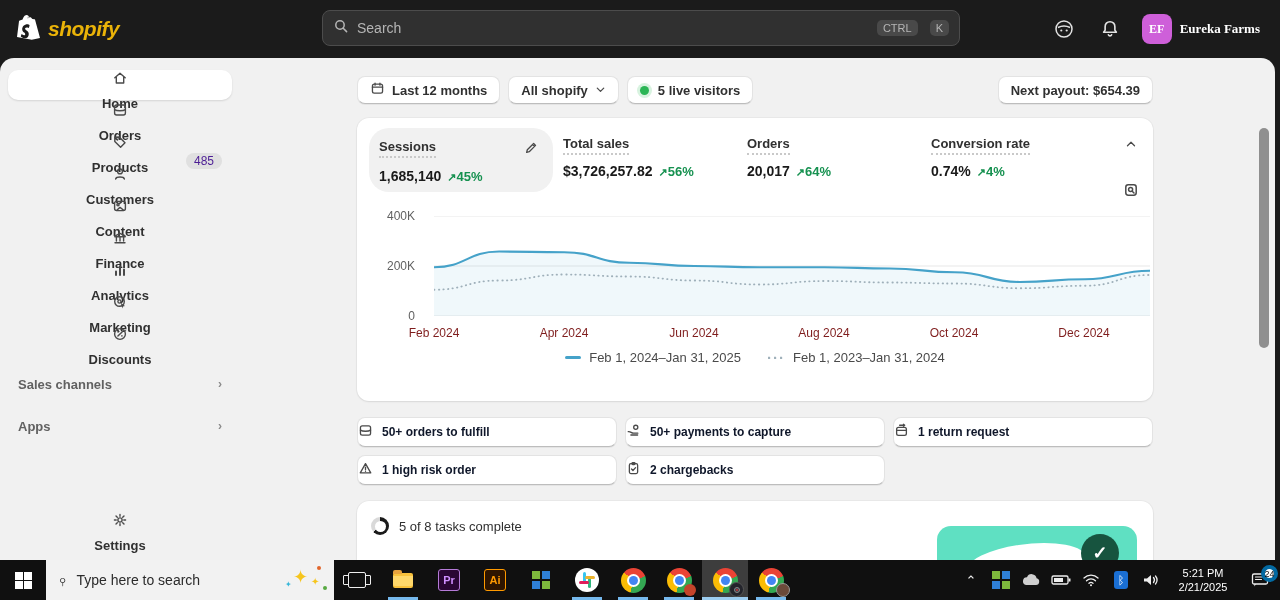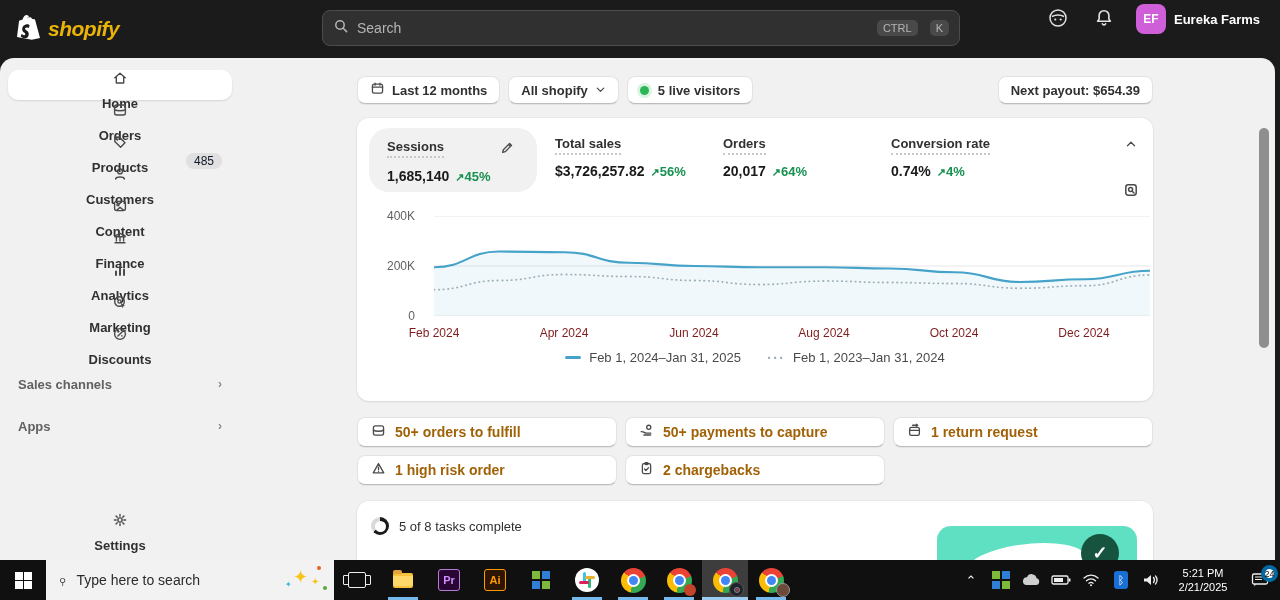--- a/index.html
+++ b/index.html
@@ -7,60 +7,60 @@
   body { font-family:"Liberation Sans", sans-serif; background:#1b1b1b; position:relative; }
 
   
   .topbar { height:58px; display:flex; align-items:center; padding:0 16px; position:relative; }
   .brand { display:flex; align-items:center; gap:6px; width:300px; }
   .brand-name { color:#eab308; font-size:21px; font-weight:bold; font-style:italic; letter-spacing:-0.5px; }
   .searchbox { position:absolute; left:322px; width:638px; top:10px; height:36px; background:#303030;
     border:1px solid #4c4c4c; border-radius:8px; display:flex; align-items:center; padding:0 10px; gap:8px; }
   .searchbox .ph { color:#b5b5b5; font-size:14px; flex:1; }
   .kbd { background:#494949; color:#b5b5b5; font-size:11px; border-radius:5px; padding:2px 6px; margin-left:4px; }
-  .top-right { position:absolute; right:10px; top:0; height:58px; display:flex; align-items:flex-start; gap:10px; }
+  .top-right { position:absolute; right:10px; top:0; height:58px; display:flex; align-items:center; gap:10px;font-family:Liberation Serif, serif; }
   .top-icon-btn { width:36px; height:36px; border-radius:8px; display:flex; align-items:center; justify-content:center; cursor:pointer; }
   .account { display:flex; align-items:center; gap:8px; padding:4px 10px 4px 4px; border-radius:8px; }
   .avatar { width:30px; height:30px; border-radius:8px; background:#ce5fd9; color:#fff; font-size:12px; font-weight:bold;
     display:flex; align-items:center; justify-content:center; }
   .account-name { color:#fff; font-size:13px; font-weight:bold; }
 
   
   .frame { position:absolute; top:58px; left:0; right:5px; bottom:40px; background:#f1f1f1;
     border-radius:14px 14px 0 0; overflow:hidden; }
   .scrollbar-thumb { position:absolute; right:6px; top:70px; width:10px; height:220px; background:#8f8f8f; border-radius:5px; z-index:50; }
 
   
   .sidebar { position:absolute; left:0; top:0; bottom:0; width:240px; padding:12px 8px; }
   .nav-item { display:flex; align-items:center; gap:10px; height:30px; padding:0 10px; border-radius:10px;
     font-size:13px; font-weight:bold; color:#303030; cursor:pointer; margin-bottom:2px;flex-direction:column; }
   .nav-item.active { background:#fff; box-shadow:0 1px 2px rgba(0,0,0,.12); }
   .nav-item .glyph { width:18px; height:18px; display:flex; align-items:center; justify-content:center; }
   .nav-item svg { stroke:#4a4a4a; fill:none; stroke-width:1.4; stroke-linecap:round; stroke-linejoin:round; }
-  .nav-badge { margin-left:auto; background:#e0e0e0; border-radius:8px; font-size:12px; font-weight:normal; color:#0f172a; padding:1px 8px; }
+  .nav-badge { margin-left:auto; background:#e0e0e0; border-radius:8px; font-size:12px; font-weight:normal; color:#4c1d95; padding:1px 8px; }
   .nav-group { display:flex; align-items:center; justify-content:space-between; padding:0 10px; height:28px;
     font-size:13px; font-weight:bold; color:#616161; margin-top:14px; cursor:pointer; }
   .nav-group .chev { color:#8a8a8a; font-size:12px; }
   .settings-item { position:absolute; bottom:16px; left:8px; right:8px; }
 
   
   .main { position:absolute; left:357px; top:0; width:796px; }
   .filter-row { display:flex; align-items:center; margin-top:18px; gap:8px; }
   .pill { background:#fff; border:1px solid #e3e3e3; border-bottom-color:#bdbdbd; border-radius:8px; height:28px;
     display:flex; align-items:center; gap:7px; padding:0 12px; font-size:13px; font-weight:bold; color:#303030; cursor:pointer;
     box-shadow:0 1px 0 rgba(0,0,0,.05); }
   .pill svg { stroke:#4a4a4a; fill:none; stroke-width:1.4; stroke-linecap:round; stroke-linejoin:round; }
   .live-dot { width:9px; height:9px; border-radius:50%; background:#2bb656; box-shadow:0 0 0 3px #d8f3e0; margin-right:2px; }
   .spacer { flex:1; }
 
   
   .card { background:#fff; border-radius:12px; box-shadow:0 1px 2px rgba(0,0,0,.08), 0 0 0 1px rgba(0,0,0,.03); }
   .overview { margin-top:14px; padding:10px 12px 4px; position:relative; height:283px; }
   .metrics { display:flex; }
-  .metric { width:168px; padding:8px 18px; border-radius:20px; }
+  .metric { width:184px; padding:8px 10px; border-radius:20px; }
   .metric.selected { background:#f1f1f1; }
   .metric-head { display:flex; align-items:center; justify-content:space-between; }
   .metric-label { font-size:13px; font-weight:bold; color:#303030; border-bottom:2px dotted #c9c9c9; padding-bottom:2px; }
   .metric-value-row { margin-top:8px; display:flex; align-items:baseline; gap:6px; }
   .metric-value { font-size:14px; font-weight:bold; color:#1a1a1a; }
   .delta { font-size:13px; font-weight:bold; color:#169150; }
   .delta .arr { font-size:11px; }
   .card-side { position:absolute; right:10px; top:14px; display:flex; flex-direction:column; gap:22px; align-items:center; }
   .icon-btn-sm { width:24px; height:24px; display:flex; align-items:center; justify-content:center; cursor:pointer; }
   .icon-btn-sm svg { stroke:#4a4a4a; fill:none; stroke-width:1.5; stroke-linecap:round; stroke-linejoin:round; }
@@ -72,22 +72,22 @@
   .xlabels { position:absolute; left:65px; top:128px; width:716px; height:16px; }
   .xlab { position:absolute; transform:translateX(-50%); font-size:12px; color:#7f1d1d; white-space:nowrap; }
   .legend { position:absolute; left:0; right:0; top:152px; display:flex; justify-content:center; gap:26px; align-items:center; }
   .legend-item { display:flex; align-items:center; gap:8px; font-size:13px; color:#4a4a4a; cursor:pointer; }
   .legend-dash { width:16px; height:3px; border-radius:2px; background:#45a2c9; }
   .legend-dots { color:#9fb0ba; font-size:15px; font-weight:bold; letter-spacing:1px; line-height:3px; }
 
   
   .tasks { margin-top:16px; display:flex; flex-wrap:wrap; gap:8px 8px; }
   .task-pill { width:260px; height:30px; background:#fff; border:1px solid #e3e3e3; border-bottom-color:#bdbdbd;
-    border-radius:8px; display:flex; align-items:center; gap:9px; padding:0 13px; font-size:14px; font-weight:bold;
-    color:#a16207; cursor:pointer; box-shadow:0 1px 0 rgba(0,0,0,.05); }
+    border-radius:8px; display:flex; align-items:center; gap:9px; padding:0 0; font-size:12px; font-weight:bold;
+    color:#0f172a; cursor:pointer; box-shadow:0 1px 0 rgba(0,0,0,.05); }
   .task-pill svg { stroke:#4a4a4a; fill:none; stroke-width:1.4; stroke-linecap:round; stroke-linejoin:round; flex:none; }
 
   
   .setup { margin-top:16px; height:120px; position:relative; padding:16px 14px; overflow:hidden; }
   .setup-row { display:flex; align-items:center; gap:10px; font-size:13px; color:#303030; }
   .illus { position:absolute; right:16px; top:25px; width:200px; height:95px; background:#5fe0c2; border-radius:14px; }
   .illus .blob { position:absolute; left:30px; top:18px; width:120px; height:40px; background:#fff;
     border-radius:50% 60% 40% 55%; transform:rotate(-8deg); }
   .illus .check-circle { position:absolute; right:18px; top:8px; width:38px; height:38px; border-radius:50%;
     background:#17543f; color:#fff; display:flex; align-items:center; justify-content:center; font-size:18px; font-weight:bold; }

